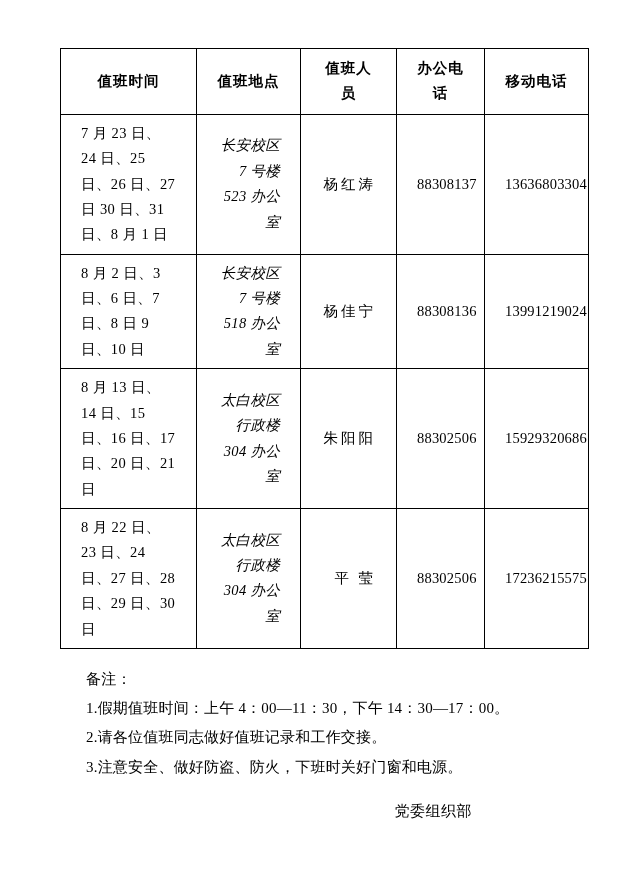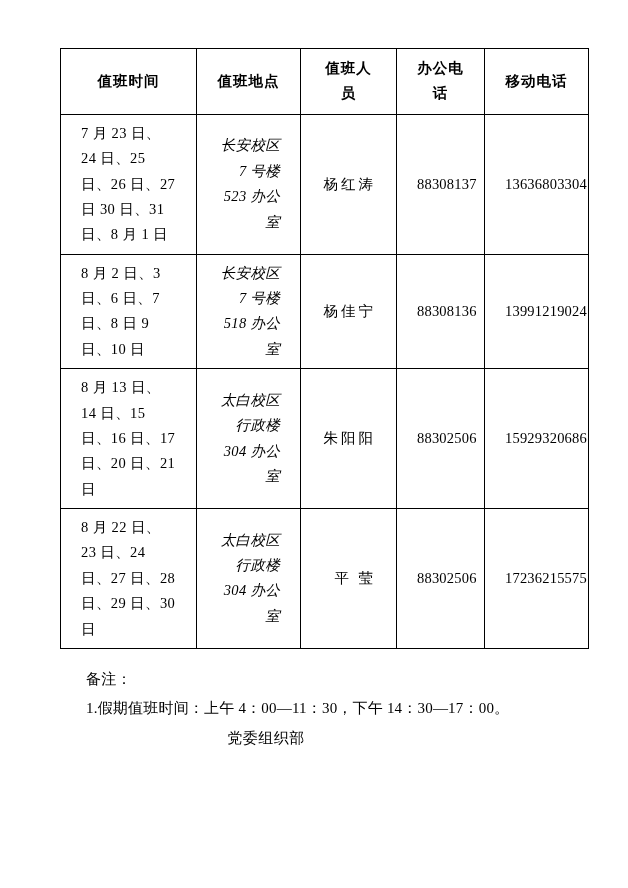--- a/index.html
+++ b/index.html
@@ -82,22 +82,23 @@
     margin-top: 16px;
     padding-left: 26px;
     font-size: 15px;
     line-height: 1.95;
     letter-spacing: 0.2px;
   }
   .notes .note-line {
     white-space: nowrap;
   }
   .signature {
+    margin-top: 14px;
     padding-right: 70px;
-    text-align: center;
+    text-align: right;
     font-size: 15px;
     line-height: 2;
   }
   .signature div {
     letter-spacing: 0.5px;
   }
   .sig-dept {
     padding-right: 26px;
   }
 </style>
@@ -152,19 +153,21 @@
         <td class="cell-person">平 莹</td>
         <td class="cell-phone">88302506</td>
         <td class="cell-phone">17236215575</td>
       </tr>
     </tbody>
   </table>
 
   <div class="notes">
     <div class="note-line">备注：</div>
     <div class="note-line">1.假期值班时间：上午 4：00—11：30，下午 14：30—17：00。</div>
+    <div class="note-line">2.请各位值班同志做好值班记录和工作交接。</div>
+    <div class="note-line">3.注意安全、做好防盗、防火，下班时关好门窗和电源。</div>
   </div>
 
   <div class="signature">
     <div class="sig-dept">党委组织部</div>
   </div>
 
 </div>
 
 </body></html>

